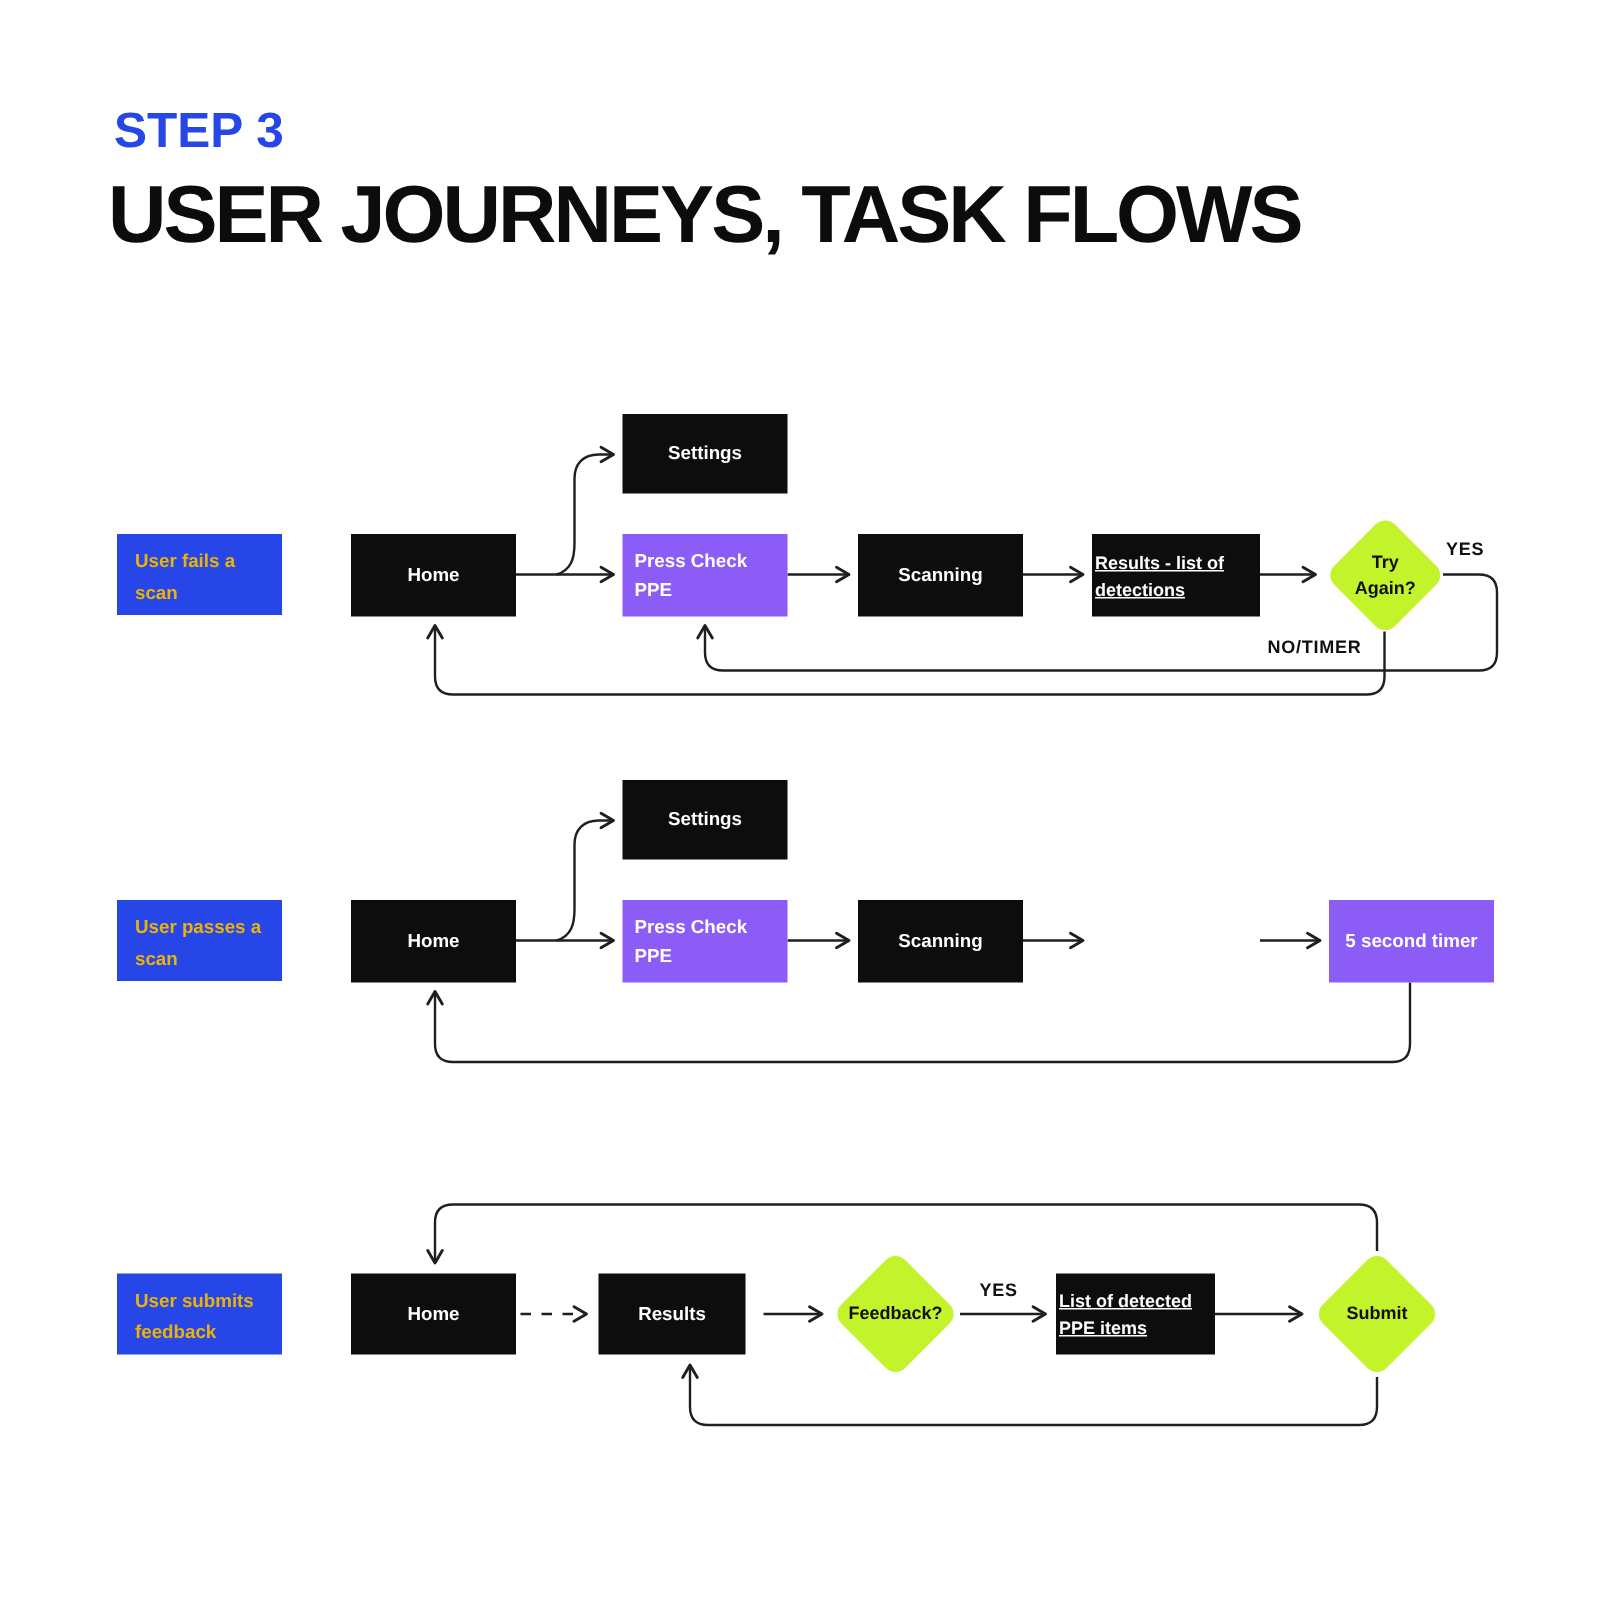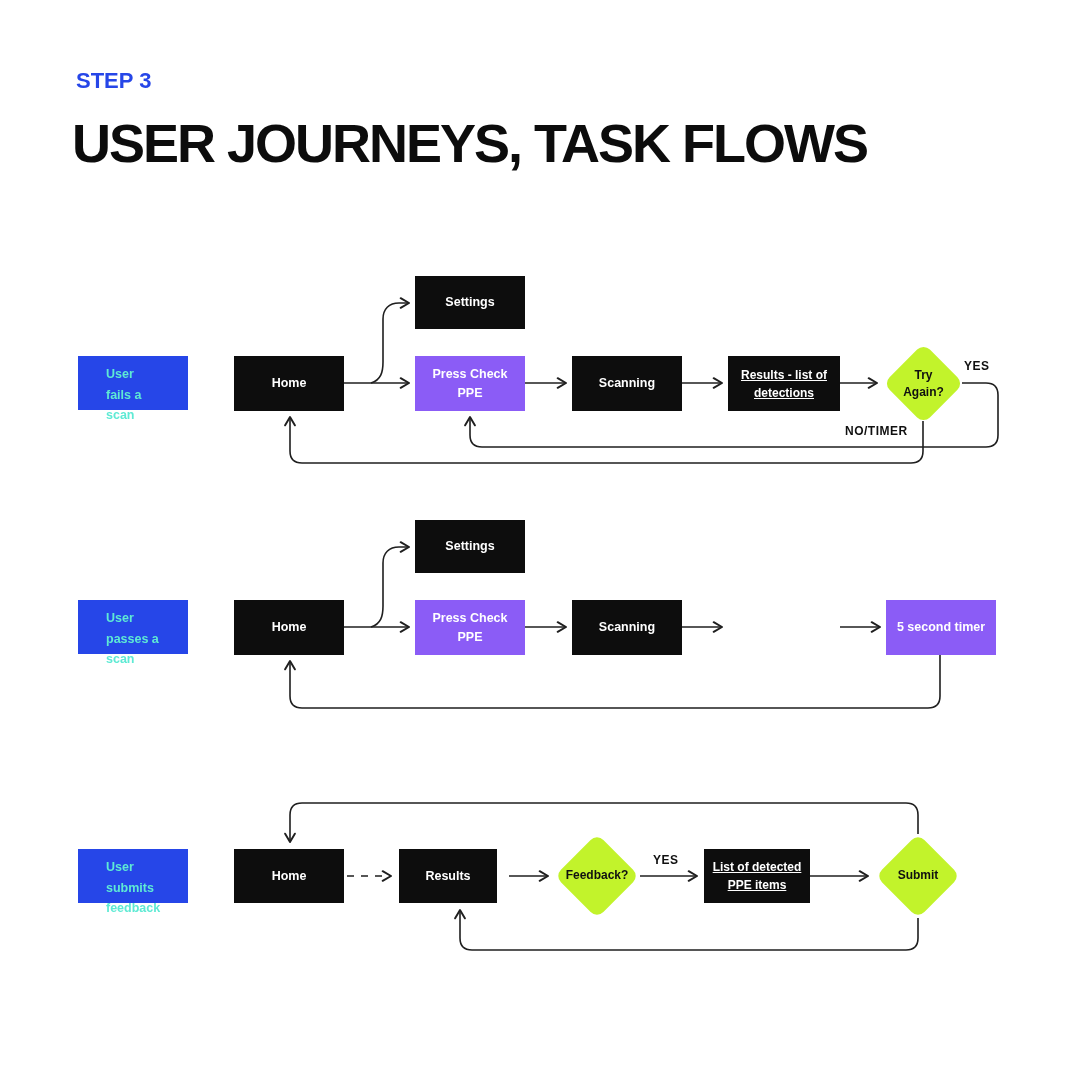--- a/index.html
+++ b/index.html
@@ -3,46 +3,46 @@
 <meta charset="utf-8">
 <style>
   html,body{margin:0;padding:0;background:#ffffff;}
   .page{
     position:relative;width:1080px;height:1080px;background:#ffffff;overflow:hidden;
     font-family:"Liberation Sans", sans-serif;
   }
   
   .step-label{
     position:absolute;left:76px;top:68px;
-    font-size:22px;font-weight:bold;letter-spacing:0px;color:#2646e8;
+    font-size:33px;font-weight:bold;letter-spacing:0px;color:#2646e8;
   }
   .page-title{
     position:absolute;left:72px;top:112px;margin:0;
     font-size:54px;font-weight:bold;letter-spacing:-2px;color:#0c0c0c;
     white-space:nowrap;
   }
   
   .canvas{position:absolute;inset:0;}
   svg.wires{position:absolute;left:0;top:0;z-index:1;}
   
   .node{
     position:absolute;z-index:2;box-sizing:border-box;
     display:flex;align-items:center;justify-content:center;
-    text-align:center;color:#ffffff;
+    text-align:left;color:#ffffff;
     font-size:12.5px;font-weight:bold;line-height:1.5;
     padding:4px 8px;
   }
   .node.black{background:#0d0d0d;}
   .node.blue{background:#8b5cf6;}
   .node.tight{padding:4px 2px;font-size:12px;text-decoration:underline;}
   .journey{
     position:absolute;z-index:2;box-sizing:border-box;
-    background:#2646e8;color:#5eead4;
+    background:#2646e8;color:#eab308;
     font-size:12.5px;font-weight:bold;line-height:1.65;
-    padding:8px 28px;text-align:left;
+    padding:8px 12px;text-align:left;
   }
   .diamond{
     position:absolute;z-index:2;
     background:#c2f32b;border-radius:9px;
     transform:rotate(45deg);
   }
   .diamond .dtext{
     position:absolute;left:50%;top:50%;
     transform:translate(-50%,-50%) rotate(-45deg);
     color:#101010;font-weight:bold;font-size:12px;line-height:1.45;

